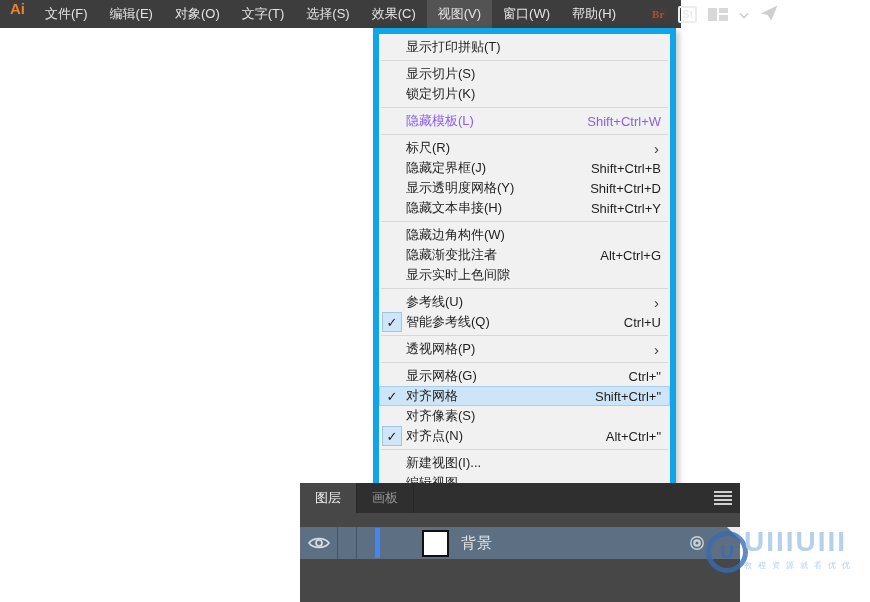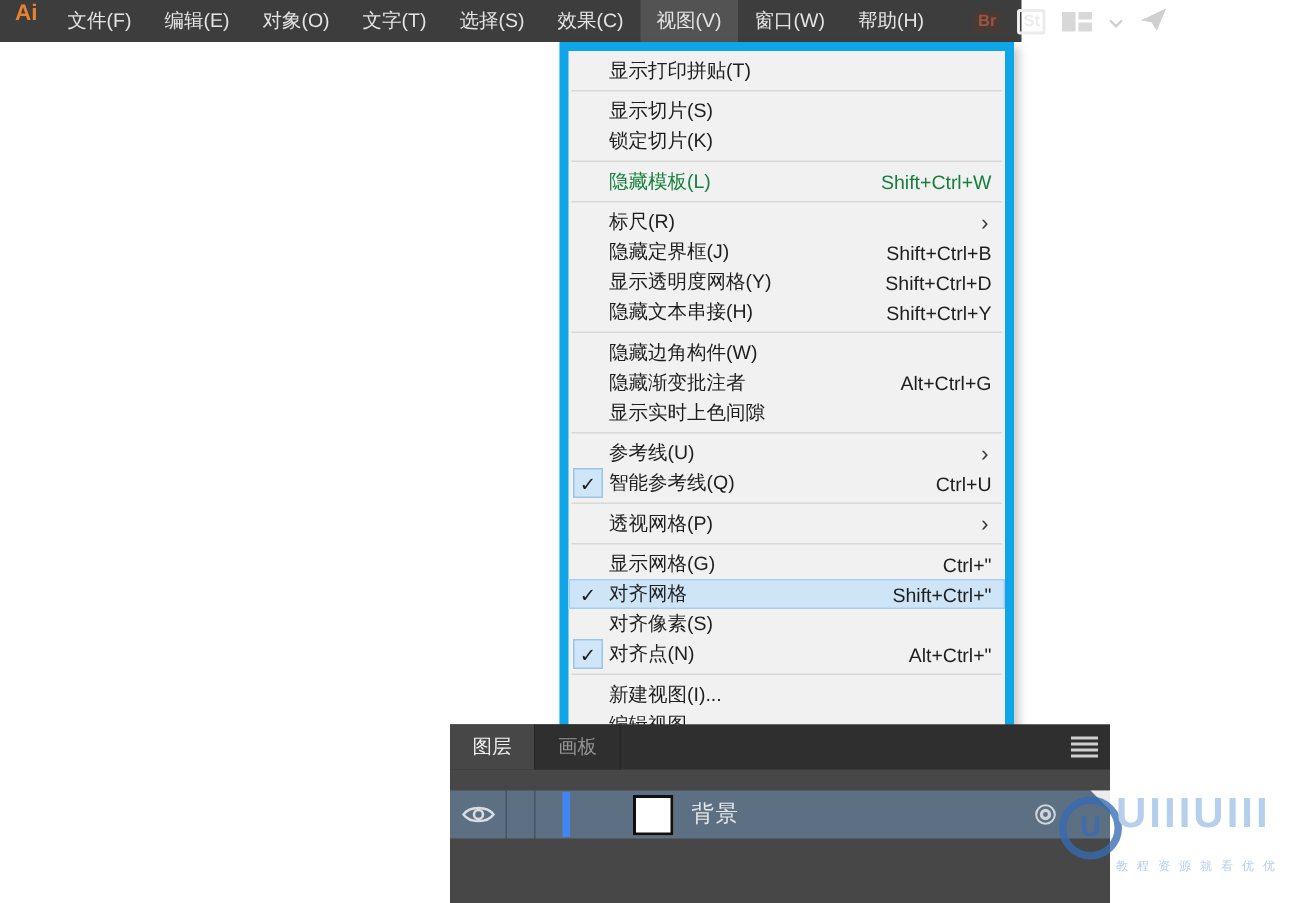--- a/index.html
+++ b/index.html
@@ -22,40 +22,40 @@
     position:absolute;left:0;top:0;width:681px;height:28px;
     background:#3d3d3d;display:flex;
     color:#e4e4e4;font-size:13px;white-space:nowrap;
   }
   .ai-logo{color:var(--app-icon-color);font-weight:bold;font-size:15px;padding:0 9px 0 10px;}
   .mb-items{display:flex;height:28px;}
   .mb-item{padding:0 11px;line-height:28px;height:28px;cursor:default;}
   .mb-item.active{background:#535353;}
   .mb-divider{width:1px;height:16px;background:#5a5a5a;margin:6px 10px 0 10px;}
   .mb-icons{display:flex;align-items:center;gap:11px;margin-left:2px;}
-  .icon-br{color:#a1523f;font-weight:bold;font-size:11px;background:#473b36;padding:2px 3px;border-radius:2px;line-height:1;}
+  .icon-br{color:#a1523f;font-weight:bold;font-size:11px;background:#473b36;padding:2px 3px;border-radius:2px;line-height:1;font-family:Liberation Serif, serif;}
   .icon-st{color:#ececec;font-weight:bold;font-size:11px;border:2px solid #ececec;padding:1px 2px;border-radius:2px;line-height:1;}
   .icon-ws{position:relative;width:20px;height:13px;}
   .icon-ws i{position:absolute;background:#d8d8d8;}
   .ws-a{left:0;top:0;width:9px;height:13px;}
   .ws-b{right:0;top:0;width:9px;height:5.5px;}
   .ws-c{right:0;bottom:0;width:9px;height:5.5px;}
 
   
   .dropdown{
     position:absolute;left:373px;top:28px;width:303px;
     background:#f1f1f1;border:6px solid #0ea5e9;
     box-shadow:3px 3px 6px rgba(0,0,0,0.22);
     padding:3px 0;
   }
   .mi{position:relative;height:20px;display:flex;align-items:center;
       padding:0 9px 0 27px;font-size:13px;color:#1e1e1e;cursor:default;}
   .mi .shortcut{margin-left:auto;padding-left:10px;}
   .mi .arrow{margin-left:auto;font-size:15px;line-height:1;color:#3a3a3a;padding-right:2px;}
-  .mi.disabled{color:#15803d;align-items:center;}
+  .mi.disabled{color:#8b5cf6;align-items:center;}
   .mi.highlighted{background:var(--menu-highlight);box-shadow:inset 0 0 0 1px #a9cdee;}
   .check-box{
     position:absolute;left:3px;top:0;width:20px;height:20px;
     background:#cfe6f8;border:1px solid #9cc5e8;
     display:flex;align-items:center;justify-content:center;
     font-size:13px;color:#1b1b1b;
   }
   .mi.highlighted .check-box{background:transparent;border-color:transparent;}
   .msep{height:1px;background:#d8d8d8;margin:3px 2px;}
 
@@ -81,21 +81,21 @@
 
   
   .wm-icon{
     position:absolute;left:706px;top:531px;width:42px;height:42px;
     border:5px solid rgba(55,108,180,0.78);border-radius:50%;
     display:flex;align-items:center;justify-content:center;
     color:rgba(55,108,180,0.85);font-weight:bold;font-size:19px;
   }
   .watermark{position:absolute;left:744px;top:527px;}
   .wm-logo{color:var(--watermark-blue);font-size:28px;font-weight:bold;letter-spacing:2px;line-height:1.1;}
-  .wm-slogan{color:var(--watermark-blue);font-size:8px;letter-spacing:6px;margin-top:14px;white-space:nowrap;}
+  .wm-slogan{color:var(--watermark-blue);font-size:8px;letter-spacing:6px;margin-top:2px;white-space:nowrap;}
 </style>
 </head>
 <body>
 
 <div class="menubar">
   <span class="ai-logo">Ai</span>
   <div class="mb-items">
       <div class="mb-item">文件(F)</div>
       <div class="mb-item">编辑(E)</div>
       <div class="mb-item">对象(O)</div>

